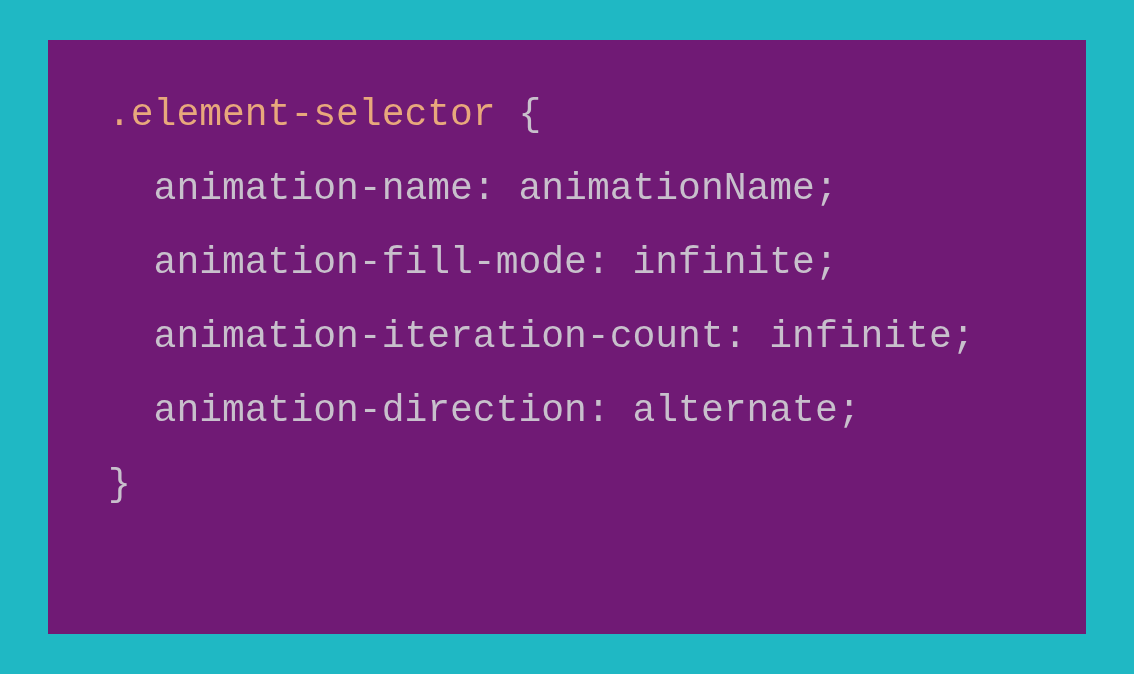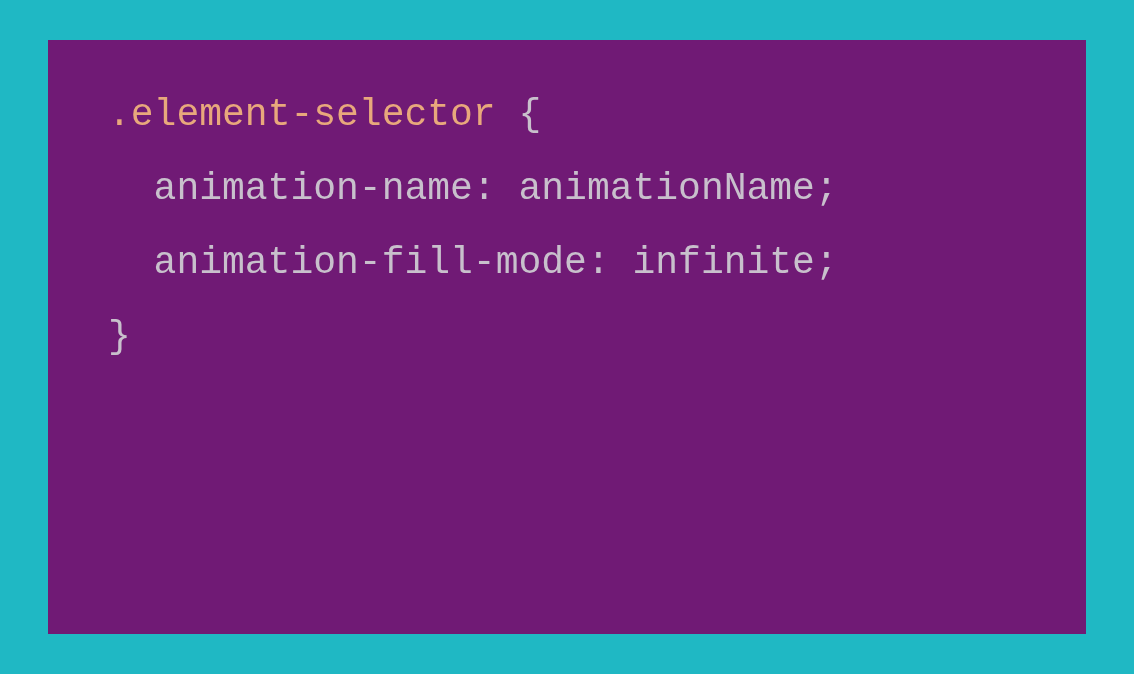--- a/index.html
+++ b/index.html
@@ -50,14 +50,16 @@
       padding-left: 2ch;
     }
   </style>
 </head>
 <body>
 
 <div class="code-block">
   <div class="code-line"><span class="selector">.element-selector</span><span class="brace"> {</span></div>
   <div class="code-line indent"><span class="property">animation-name</span><span class="colon">: </span><span class="value">animationName</span><span class="semicolon">;</span></div>
   <div class="code-line indent"><span class="property">animation-fill-mode</span><span class="colon">: </span><span class="value">infinite</span><span class="semicolon">;</span></div>
+  <div class="code-line indent"><span class="property">animation-iteration-count</span><span class="colon">: </span><span class="value">infinite</span><span class="semicolon">;</span></div>
+  <div class="code-line indent"><span class="property">animation-direction</span><span class="colon">: </span><span class="value">alternate</span><span class="semicolon">;</span></div>
   <div class="code-line"><span class="brace">}</span></div>
 </div>
 
 </body></html>

